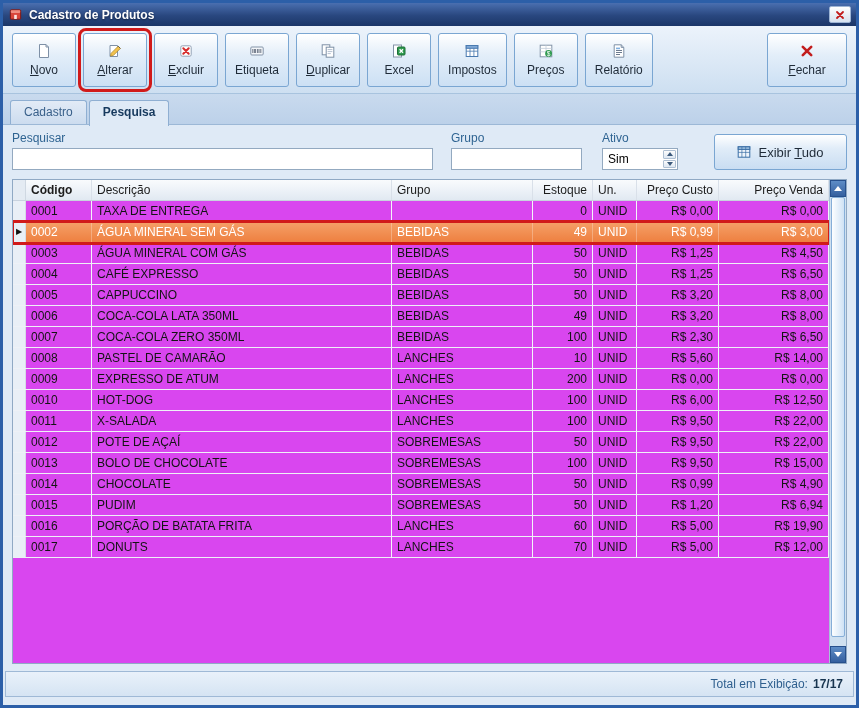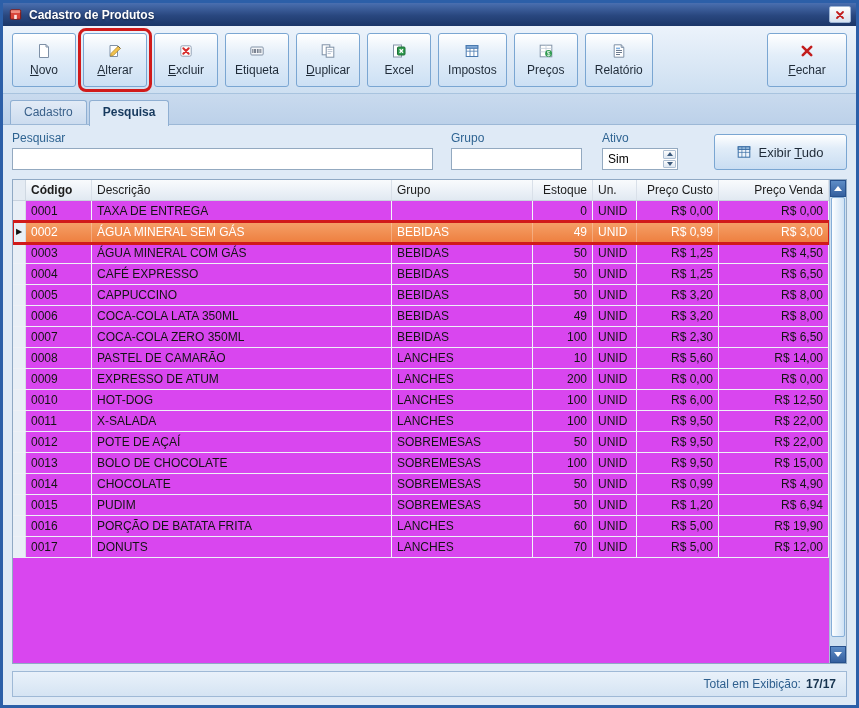--- a/index.html
+++ b/index.html
@@ -112,21 +112,21 @@
   .tri-up { width: 0; height: 0; border-left: 4px solid transparent; border-right: 4px solid transparent;
             border-bottom: 5px solid #fff; }
   .tri-down { width: 0; height: 0; border-left: 4px solid transparent; border-right: 4px solid transparent;
               border-top: 5px solid #fff; }
   .strack { flex: 1; position: relative; }
   .sthumb { position: absolute; left: 1px; right: 1px; top: 0; height: calc(100% - 9px);
             background: linear-gradient(90deg, #fdfeff, #cfe2f5); border: 1px solid #86aed8;
             border-radius: 2px; cursor: pointer; }
 
   
-  .statusbar { flex: 0 0 26px; margin: 7px 9px 8px; border: 1px solid #9fb9d6;
+  .statusbar { flex: 0 0 26px; margin: 7px 2px 8px; border: 1px solid #9fb9d6;
                background: linear-gradient(#e9f1fa, #d5e4f3); display: flex; align-items: center;
                justify-content: flex-end; gap: 5px; padding: 1px 10px; color: #2e5f8e; font-size: 12px; }
   .status-value { font-weight: bold; color: #17344f; }
 
   .icon { display: inline-flex; align-items: center; justify-content: center; }
   u { text-decoration: underline; }
 </style>
 </head>
 <body>
 

